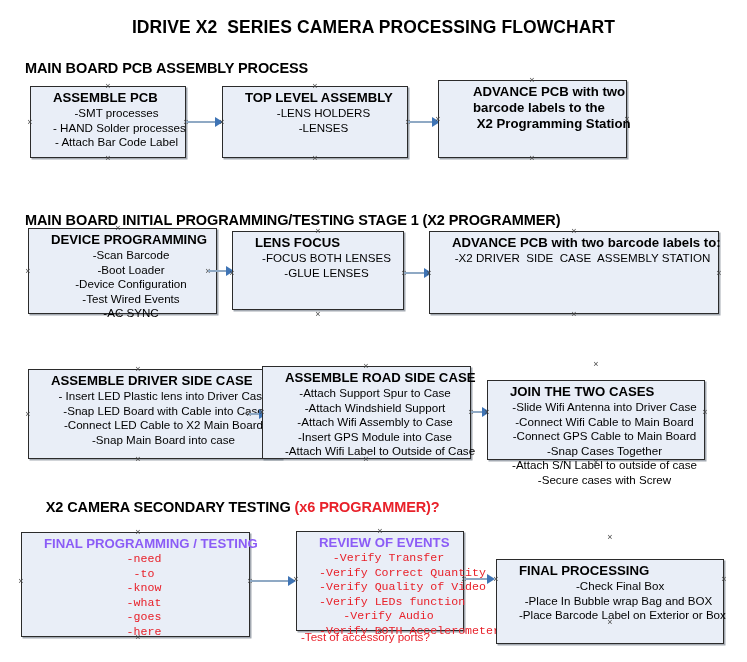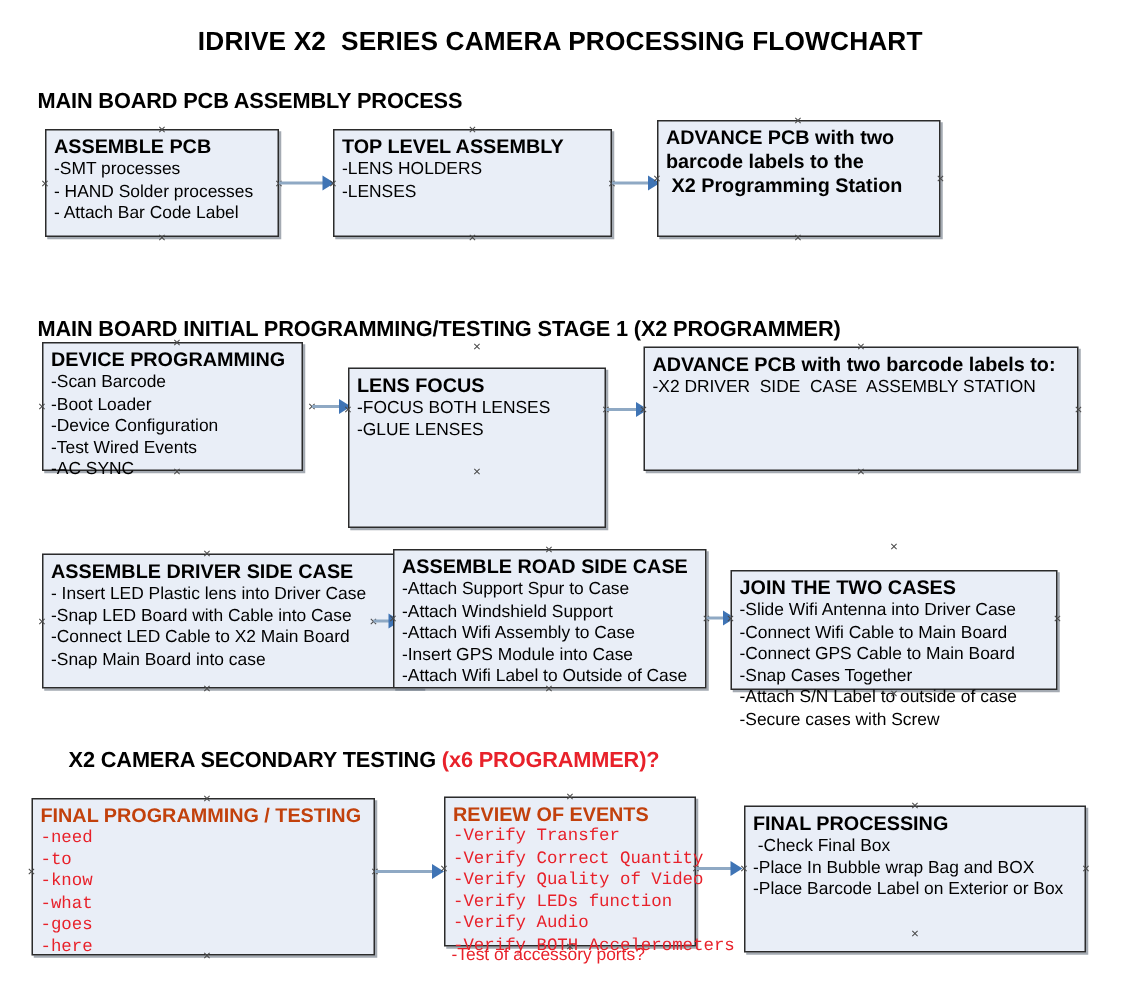--- a/index.html
+++ b/index.html
@@ -43,33 +43,35 @@
   }
   .node {
     position: absolute;
     box-sizing: border-box;
     background: #e9eef7;
     border: 1.3px solid #2b2b2b;
     box-shadow: 1.5px 1.5px 0 rgba(90,100,115,0.55);
   }
   .node .inner {
     padding: 3px 5px 0 5px;
+    margin-left: 17px;
   }
   .node .title {
     font-size: 13.2px;
     font-weight: bold;
     line-height: 16px;
     white-space: pre;
   }
   .node .line {
     font-size: 11.6px;
     line-height: 14.6px;
     white-space: pre;
-  }
-  .node.red .title { color: #c2410c; font-weight: bold; }
+    text-align: center;
+  }
+  .node.red .title { color: #8b5cf6; font-weight: bold; }
   .node.red .line  { color: #e8212a; font-family: Liberation Mono, monospace; }
 
   
   .overflow-line {
     position: absolute;
     font-size: 11.6px;
     line-height: 14.6px;
     white-space: pre;
     color: #e8212a;
   }
@@ -136,53 +138,53 @@
     </div>
   </div>
   <div class="handle" style="left:315px; top:86px;"></div>
   <div class="handle" style="left:315px; top:158px;"></div>
   <div class="handle" style="left:222px; top:122px;"></div>
   <div class="handle" style="left:408px; top:122px;"></div>
 
   <div class="conn" style="left:408px; top:121px; width:29px;"></div>
   <div class="arrowhead" style="left:432px; top:117px;"></div>
 
-  <div class="node" style="left:438px; top:80px; width:189px; height:78px;">
+  <div class="node" style="left:438px; top:80px; width:189px; height:78px;padding-left:12px;">
     <div class="inner">
       <div class="title">ADVANCE PCB with two</div>
       <div class="title">barcode labels to the</div>
       <div class="title"> X2 Programming Station</div>
     </div>
   </div>
   <div class="handle" style="left:532px; top:80px;"></div>
   <div class="handle" style="left:532px; top:158px;"></div>
   <div class="handle" style="left:438px; top:119px;"></div>
   <div class="handle" style="left:627px; top:119px;"></div>
 
   <div class="section-head" style="left:25px; top:212px;text-align:center;">MAIN BOARD INITIAL PROGRAMMING/TESTING STAGE 1 (X2 PROGRAMMER)</div>
 
-  <div class="node" style="left:28px; top:228px; width:174px; height:86px;">
+  <div class="node" style="left:28px; top:228px; width:189px; height:86px;">
     <div class="inner">
       <div class="title">DEVICE PROGRAMMING</div>
       <div class="line">-Scan Barcode</div>
       <div class="line">-Boot Loader</div>
       <div class="line">-Device Configuration</div>
       <div class="line">-Test Wired Events</div>
       <div class="line">-AC SYNC</div>
     </div>
   </div>
   <div class="handle" style="left:118px; top:228px;"></div>
   <div class="handle" style="left:118px; top:314px;"></div>
   <div class="handle" style="left:28px; top:271px;"></div>
   <div class="handle" style="left:208px; top:271px;"></div>
 
   <div class="conn" style="left:208px; top:270px; width:23px;"></div>
   <div class="arrowhead" style="left:226px; top:266px;"></div>
 
-  <div class="node" style="left:232px; top:245px; width:172px; height:107px;">
+  <div class="node" style="left:232px; top:231px; width:172px; height:79px;">
     <div class="inner">
       <div class="title">LENS FOCUS</div>
       <div class="line">-FOCUS BOTH LENSES</div>
       <div class="line">-GLUE LENSES</div>
     </div>
   </div>
   <div class="handle" style="left:318px; top:231px;"></div>
   <div class="handle" style="left:318px; top:314px;"></div>
   <div class="handle" style="left:232px; top:273px;"></div>
   <div class="handle" style="left:404px; top:273px;"></div>
@@ -289,21 +291,21 @@
   </div>
   <div class="overflow-line" style="left:301px; top:630px;">-Test of accessory ports?</div>
   <div class="handle" style="left:380px; top:531px;"></div>
   <div class="handle" style="left:380px; top:631px;"></div>
   <div class="handle" style="left:296px; top:579px;"></div>
   <div class="handle" style="left:464px; top:579px;"></div>
 
   <div class="conn" style="left:464px; top:578px; width:28px;"></div>
   <div class="arrowhead" style="left:487px; top:574px;"></div>
 
-  <div class="node" style="left:496px; top:537px; width:228px; height:98px;">
+  <div class="node" style="left:496px; top:559px; width:228px; height:85px;">
     <div class="inner">
       <div class="title">FINAL PROCESSING</div>
       <div class="line"> -Check Final Box</div>
       <div class="line">-Place In Bubble wrap Bag and BOX</div>
       <div class="line">-Place Barcode Label on Exterior or Box</div>
     </div>
   </div>
   <div class="handle" style="left:610px; top:537px;"></div>
   <div class="handle" style="left:610px; top:622px;"></div>
   <div class="handle" style="left:496px; top:579px;"></div>

